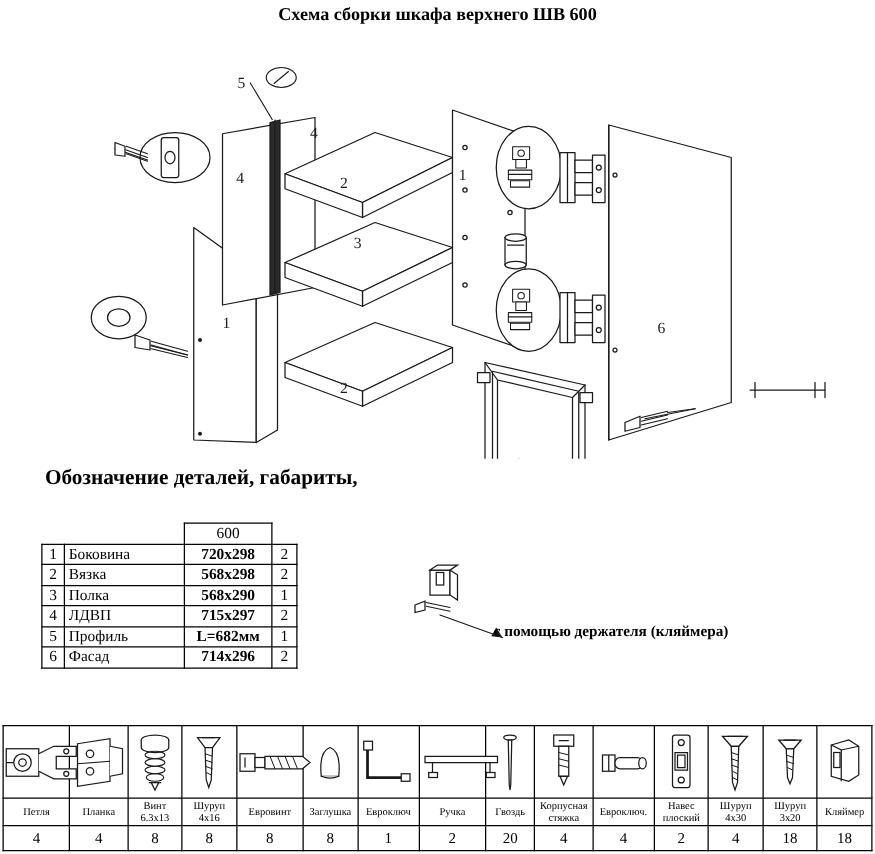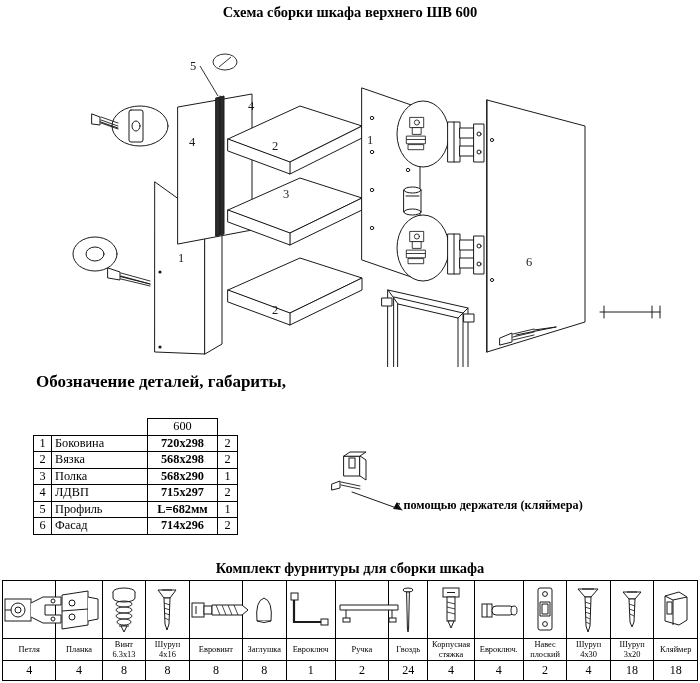--- a/index.html
+++ b/index.html
@@ -304,21 +304,20 @@
 
       <line x1="22" y1="42" x2="72" y2="60"></line>
       <polygon points="72,60 63,59 67,52" fill="#1a1a1a" stroke="none"></polygon>
     </g>
   </svg>
 
   <div class="glass-note">
     <div>с помощью держателя (кляймера)</div>
   </div>
 
-  <div class="kit-title">Комплект фурнитуры для сборки шкафа</div>
 
   <table class="kit">
     <colgroup>
       <col style="width:7.6%">
         <col style="width:6.6%">
         <col style="width:6.2%">
         <col style="width:6.2%">
       <col style="width:7.6%">
         <col style="width:6.2%">
         <col style="width:7.0%">
@@ -539,21 +538,21 @@
 
       <tr class="counts">
         <td>4</td>
         <td>4</td>
         <td>8</td>
         <td>8</td>
         <td>8</td>
         <td>8</td>
         <td>1</td>
         <td>2</td>
-        <td>24</td>
+        <td>20</td>
         <td>4</td>
         <td>4</td>
         <td>2</td>
         <td>4</td>
         <td>18</td>
         <td>18</td>
       </tr>
     </tbody>
   </table>
 

